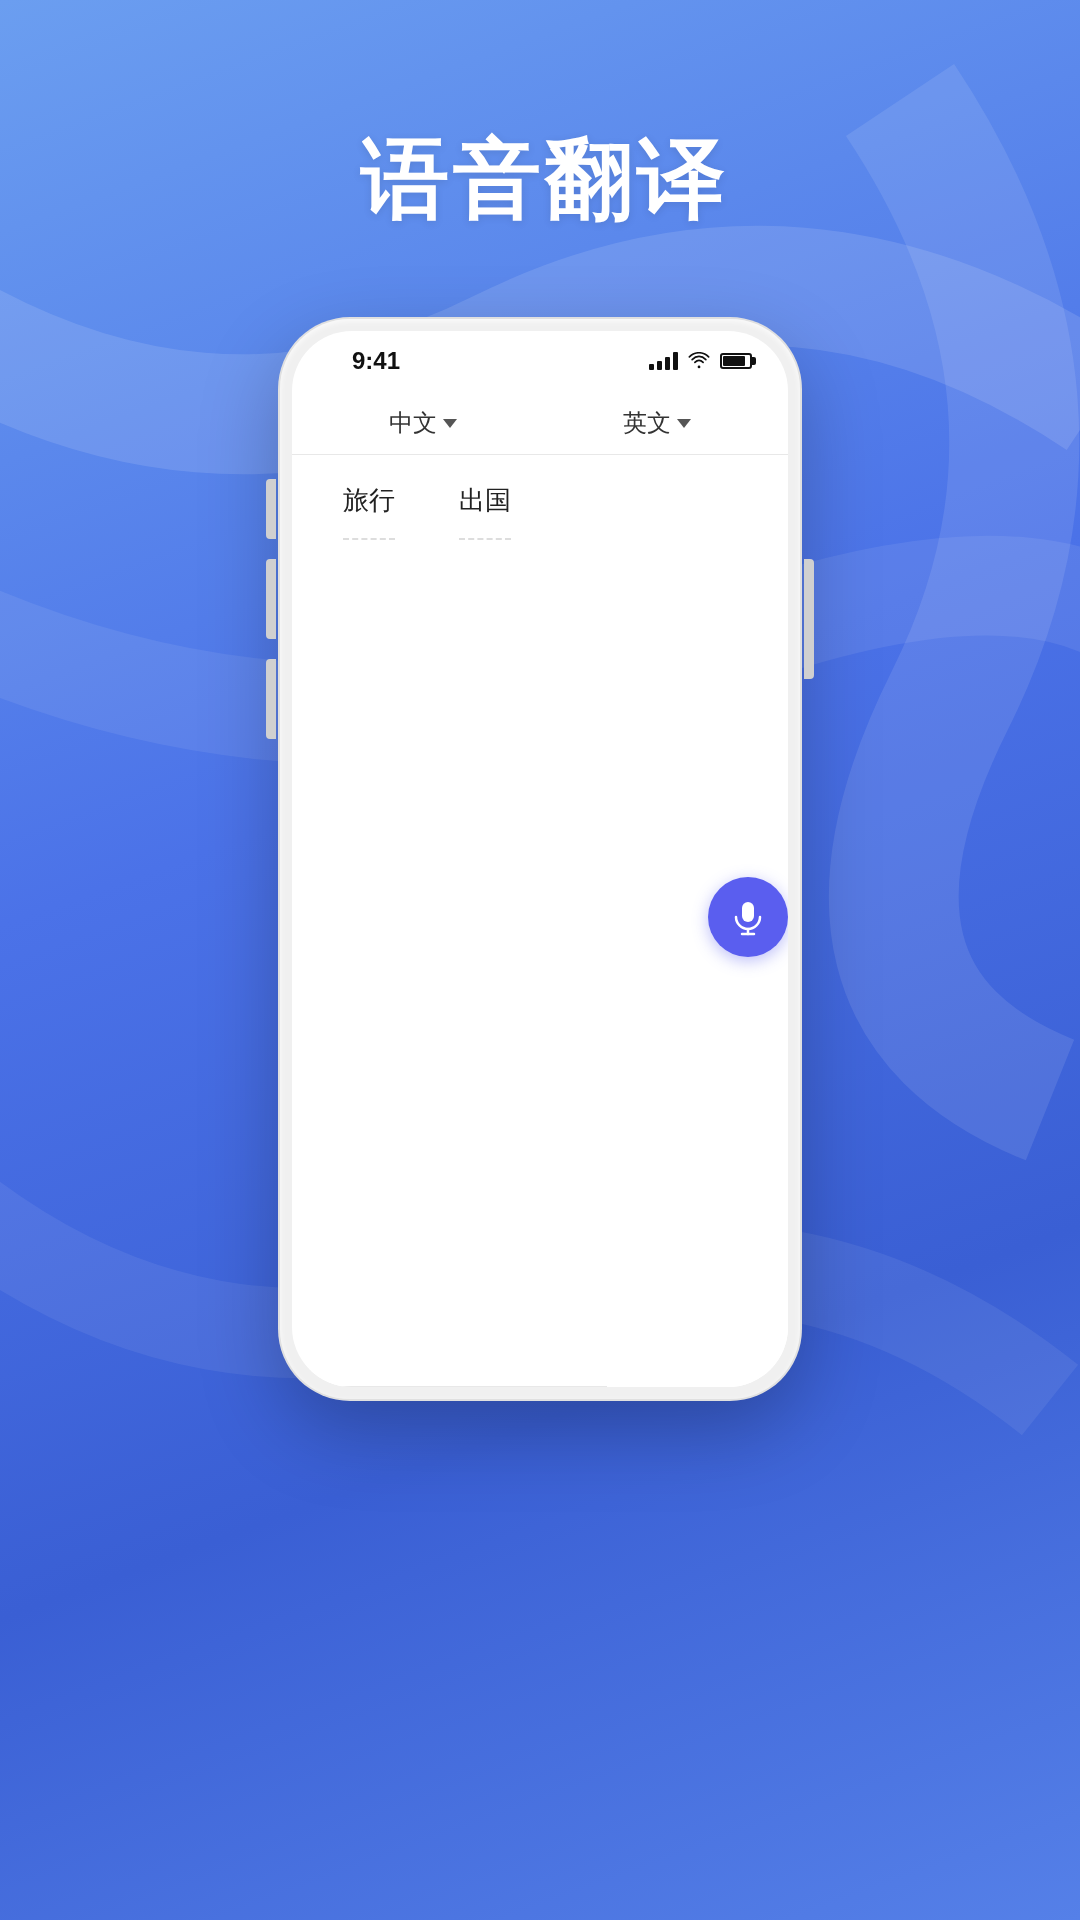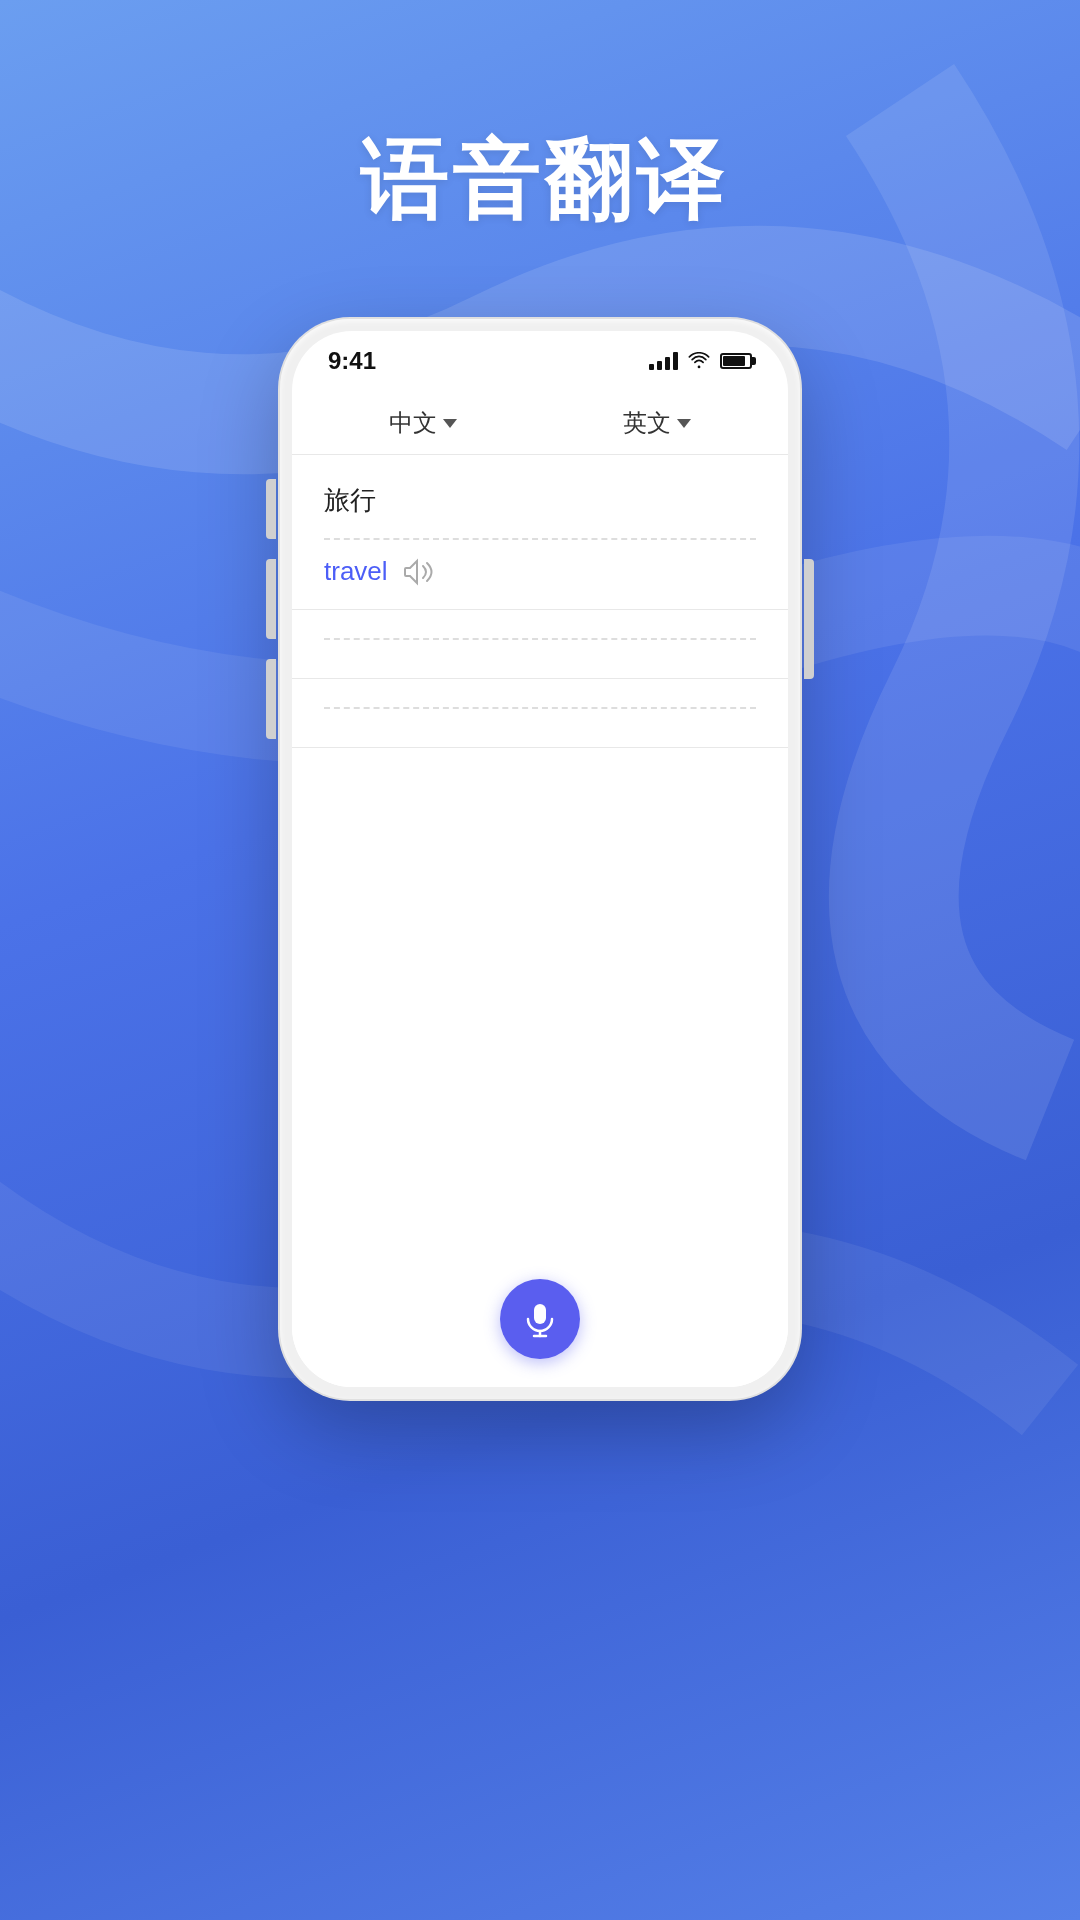--- a/index.html
+++ b/index.html
@@ -129,20 +129,21 @@
       align-items: center;
       justify-content: space-between;
       padding: 0 36px;
       flex-shrink: 0;
     }
 
     .status-time {
       font-size: 24px;
       font-weight: 600;
       color: #111;
+      margin-left: 24px;
     }
 
     .status-icons {
       display: flex;
       align-items: center;
       gap: 10px;
     }
 
     .signal-bars {
       display: flex;
@@ -228,21 +229,22 @@
       color: #555;
       font-size: 26px;
       padding: 0 30px;
     }
 
     
     .translations-list {
       flex: 1;
       overflow-y: auto;
       display: flex;
-      flex-direction: column;
+      flex-direction: row;
+      padding-left: 19px;
     }
 
     .translation-item {
       padding: 28px 32px 22px;
       border-bottom: 1px solid #e8e8e8;
       background: #fff;
     }
 
     .source-text {
       font-size: 26px;
@@ -371,33 +373,24 @@
           <span>英文</span>
           <div class="lang-arrow"></div>
         </div>
       </div>
 
       <div class="translations-list">
 
         <div class="translation-item">
           <div class="source-text">旅行</div>
           <hr class="dashed-divider">
-          <div class="translation-row">
-            <span class="translated-text">travel</span>
-            <div class="speaker-btn">
-              <svg width="32" height="28" viewBox="0 0 32 28" fill="none" xmlns="http://www.w3.org/2000/svg">
-                <path d="M4 10h4l7-7v22l-7-7H4a1 1 0 0 1-1-1V11a1 1 0 0 1 1-1z" stroke="#aaa" stroke-width="2" fill="none"></path>
-                <path d="M21 8c2 2 3 4.5 3 6s-1 4-3 6" stroke="#aaa" stroke-width="2" stroke-linecap="round" fill="none"></path>
-                <path d="M25 5c3 3 4.5 6 4.5 9s-1.5 6-4.5 9" stroke="#aaa" stroke-width="2" stroke-linecap="round" fill="none"></path>
-              </svg>
-            </div>
-          </div>
         </div>
 
         <div class="translation-item">
+          <div class="source-text">出国</div>
           <hr class="dashed-divider">
         </div>
 
         <div class="translation-item">
           <hr class="dashed-divider">
         </div>
 
         <div class="empty-area"></div>
 
         <div class="mic-container">

